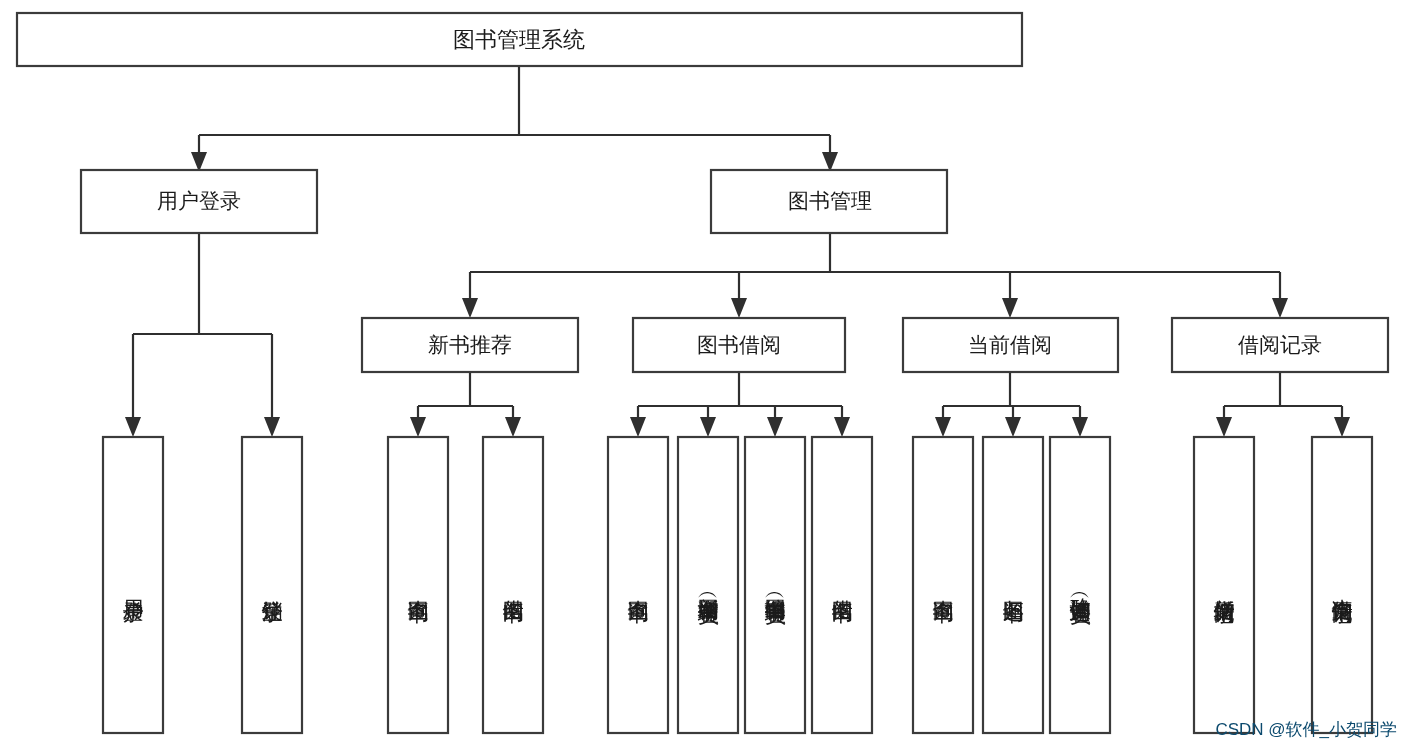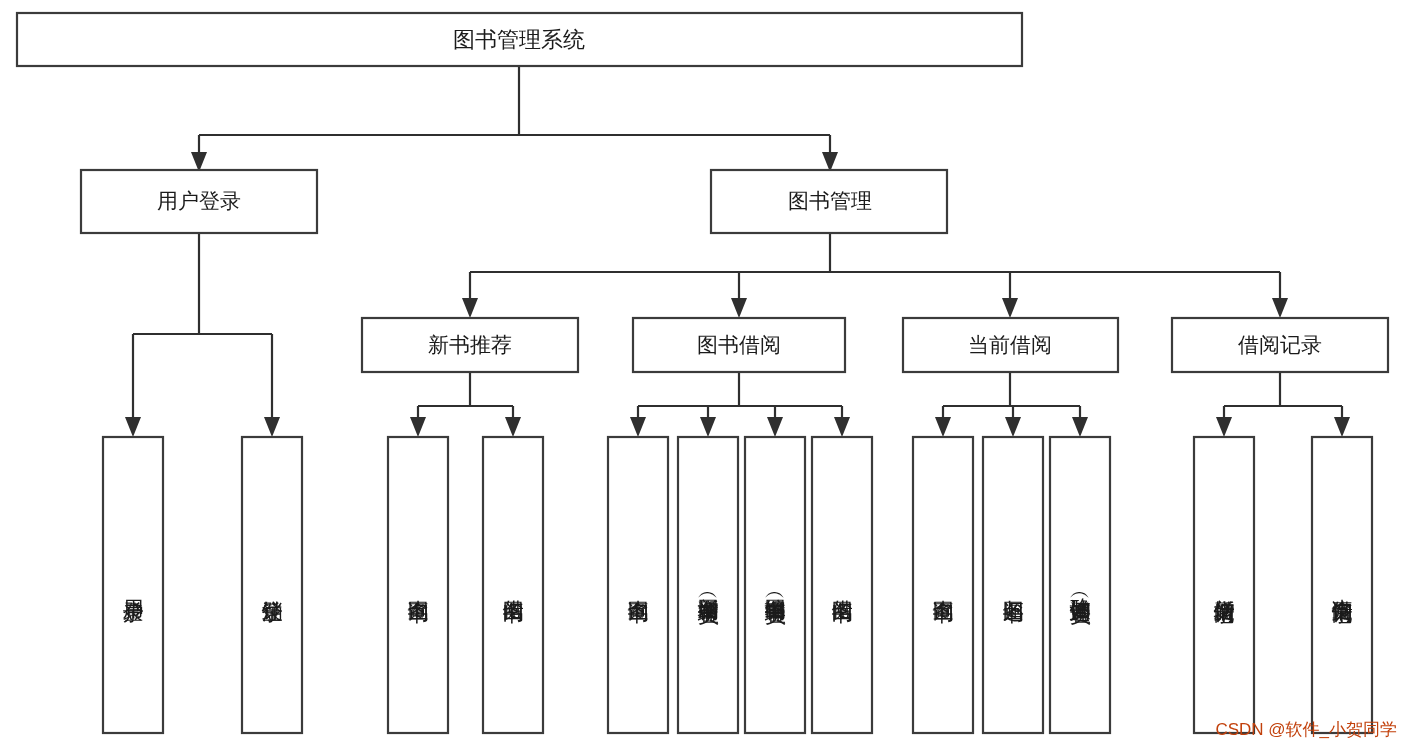--- a/index.html
+++ b/index.html
@@ -71,21 +71,21 @@
     letter-spacing: 1px;
     white-space: nowrap;
     text-align: center;
   }
   .watermark {
     position: absolute;
     right: 8px;
     bottom: 6px;
     font-family: "Liberation Sans", "DejaVu Sans", sans-serif;
     font-size: 17px;
-    color: #c2410c;
+    color: #0c4a6e;
     white-space: nowrap;
   }
 </style>
 </head>
 <body>
 
 <div id="diagram-root">
 
   <svg class="diagram-canvas" viewBox="0 0 1405 747">
     <defs></defs>

